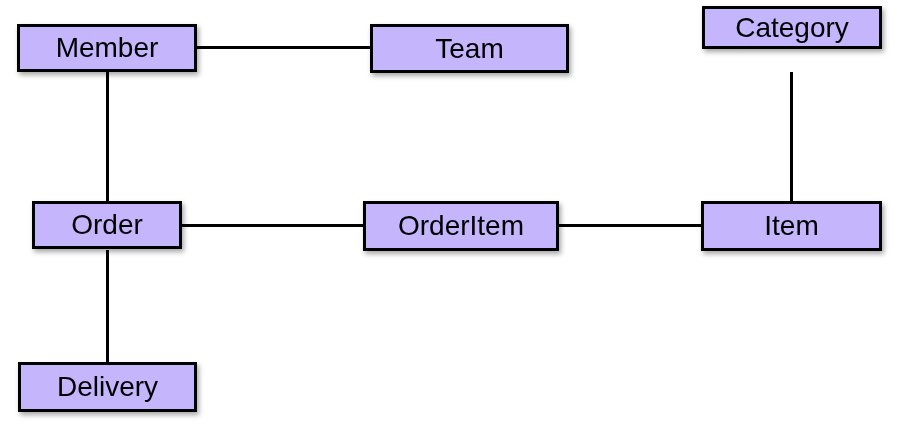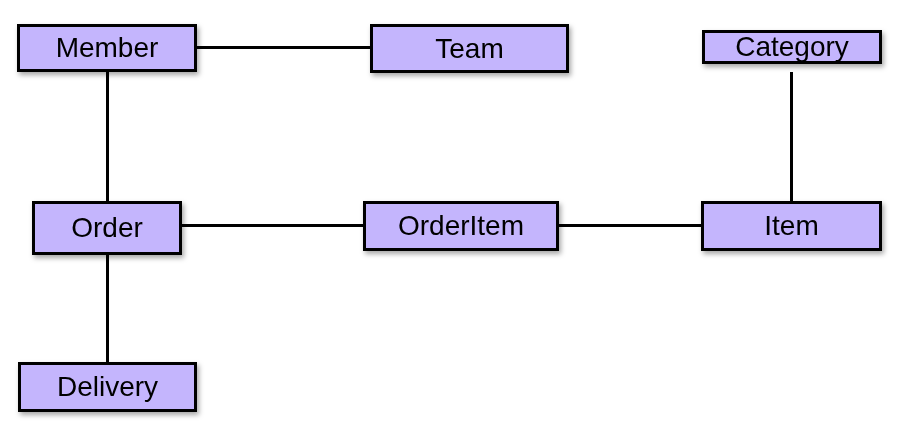--- a/index.html
+++ b/index.html
@@ -31,22 +31,22 @@
   }
   .edge {
     position: absolute;
     background: #000000;
     z-index: 1;
   }
 
   
   .node-member    { left: 17px;  top: 24px;  width: 180px; height: 48px; }
   .node-team      { left: 370px; top: 24px;  width: 199px; height: 49px; }
-  .node-category  { left: 702px; top: 30px;  width: 180px; height: 34px; text-align: right; }
-  .node-order     { left: 32px;  top: 201px; width: 150px; height: 54px; }
+  .node-category  { left: 702px; top: 6px;  width: 180px; height: 43px; text-align: right; }
+  .node-order     { left: 32px;  top: 201px; width: 150px; height: 48px; }
   .node-orderitem { left: 363px; top: 201px; width: 196px; height: 50px; }
   .node-item      { left: 701px; top: 201px; width: 181px; height: 50px; }
   .node-delivery  { left: 18px;  top: 362px; width: 179px; height: 50px; }
 
   
   .edge-member-team    { left: 197px; top: 46px;  width: 173px; height: 3px; }
   .edge-member-order   { left: 106px; top: 72px;  width: 3px;   height: 129px; }
   .edge-category-item  { left: 790px; top: 72px;  width: 3px;   height: 129px; }
   .edge-order-orderitem{ left: 182px; top: 224px; width: 181px; height: 3px; }
   .edge-orderitem-item { left: 559px; top: 224px; width: 142px; height: 3px; }

